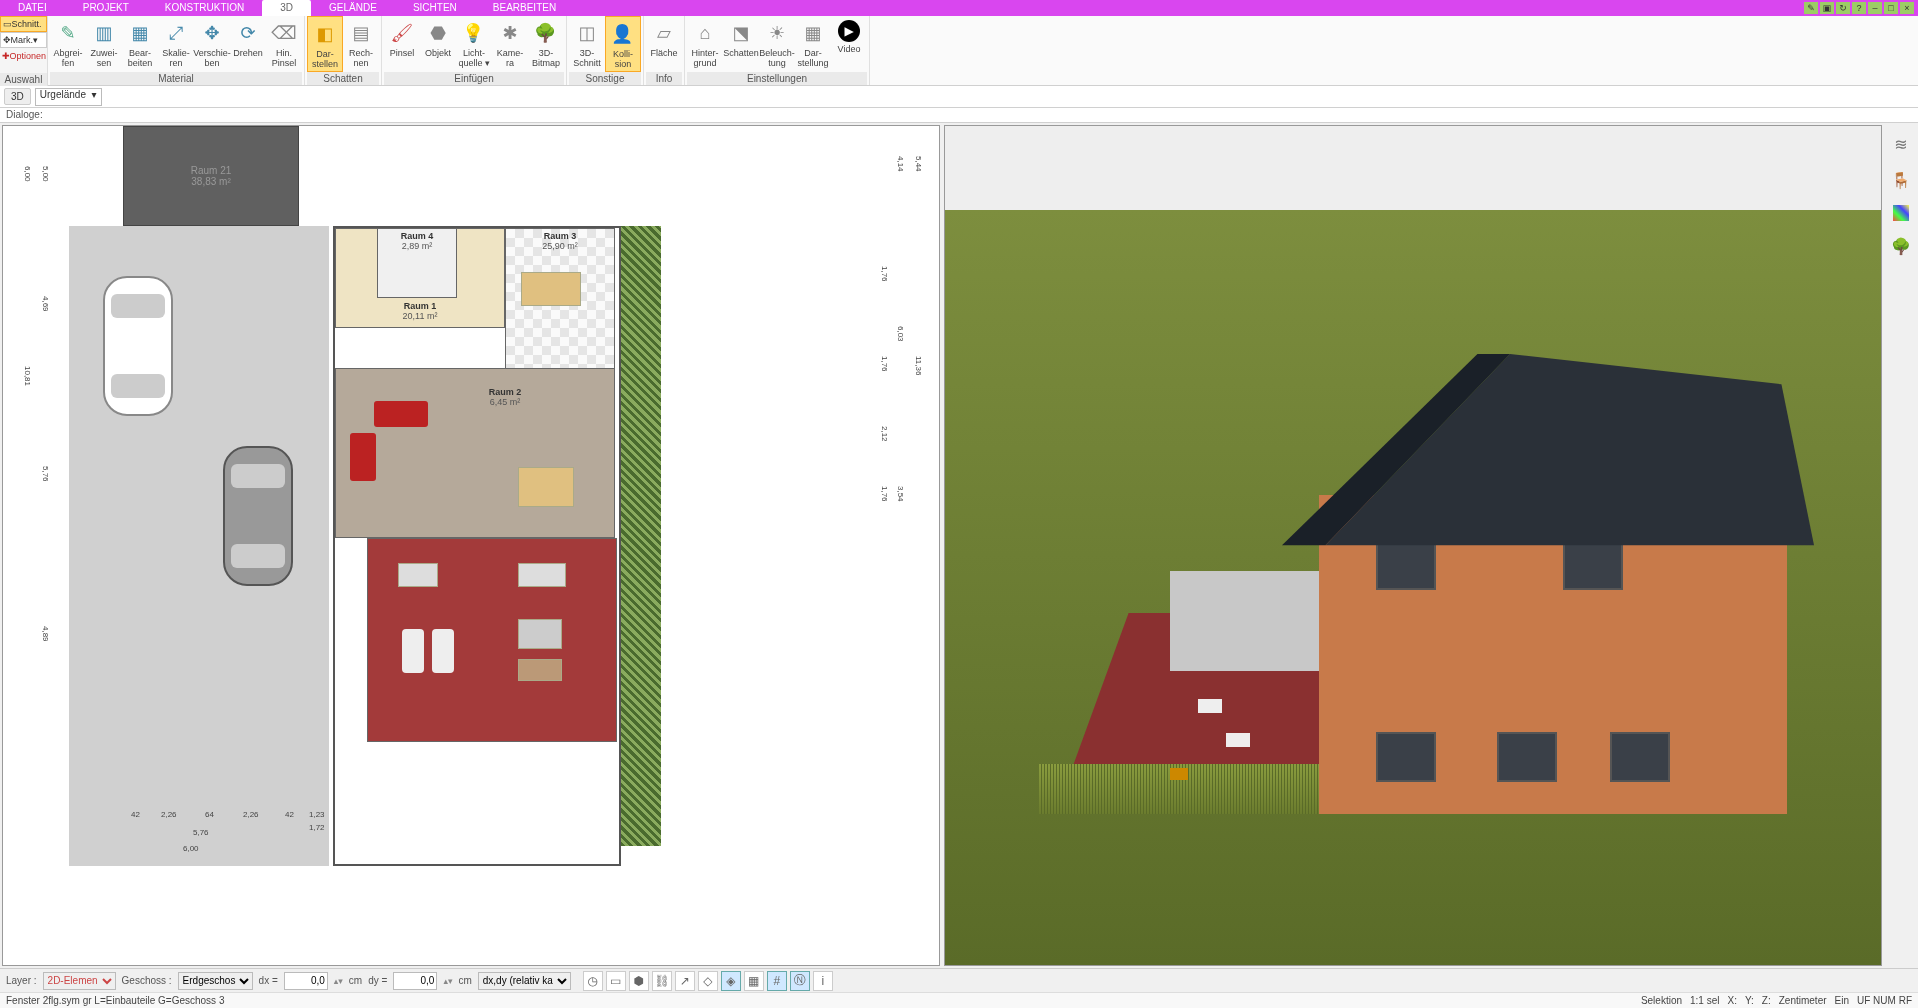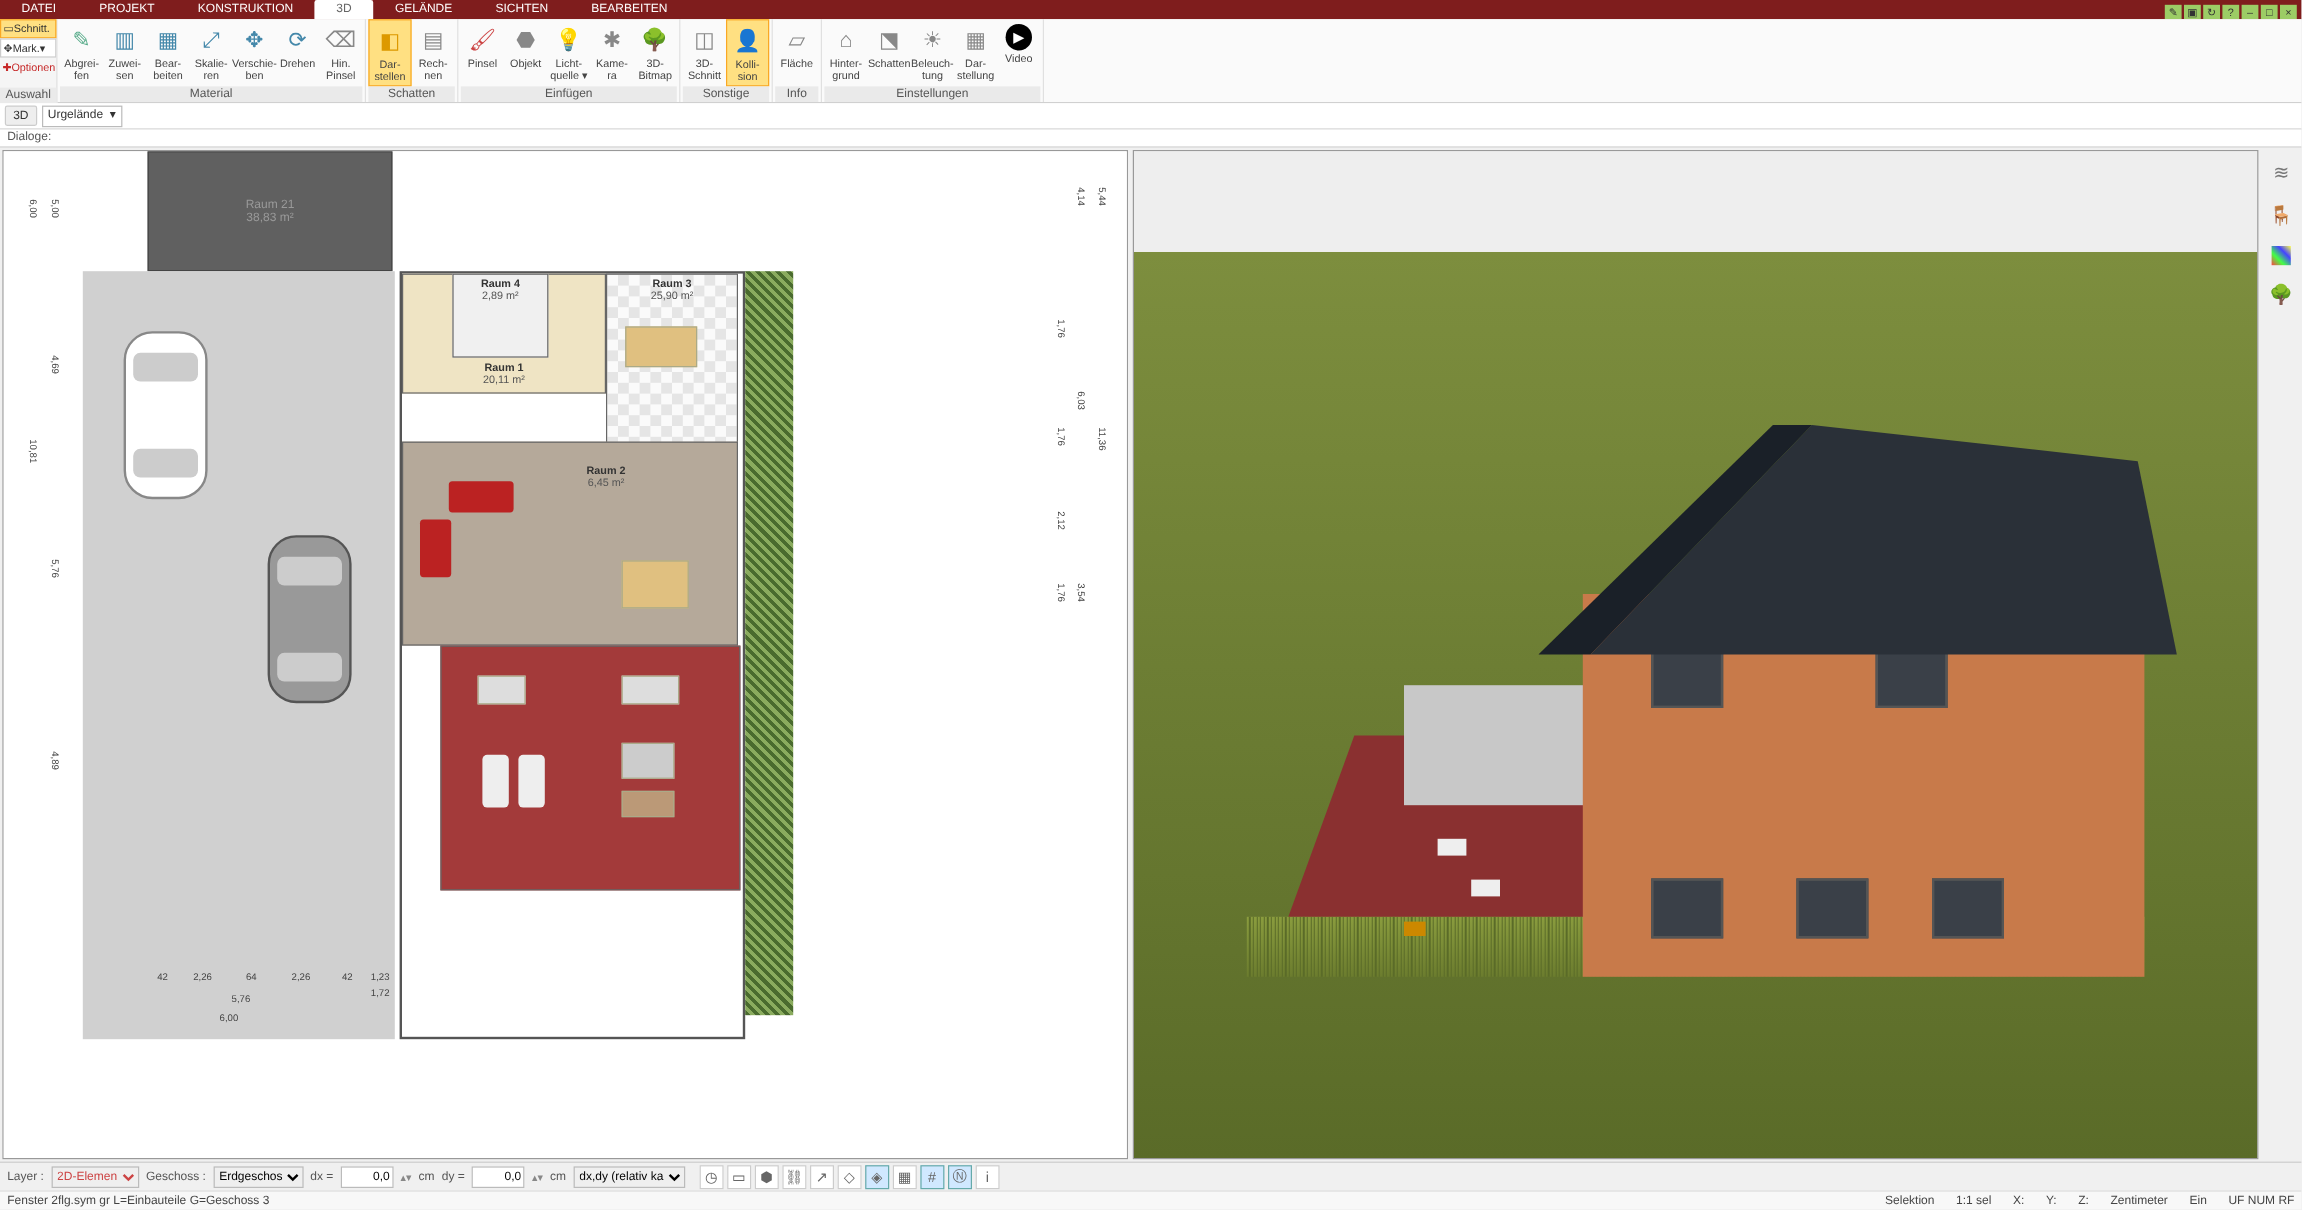--- a/index.html
+++ b/index.html
@@ -1,20 +1,20 @@
 <!DOCTYPE html>
 <html><head>
 <meta charset="utf-8">
 <style>
 *{box-sizing:border-box;margin:0;padding:0;font-family:"Segoe UI",Tahoma,sans-serif;}
 html,body{height:100%;width:100%;overflow:hidden;background:#f0f0f0;}
 body{display:flex;flex-direction:column;font-size:11px;color:#333;}
 
 
-.menu-bar{display:flex;background:#7f1d1d;height:16px;align-items:flex-end;}
+.menu-bar{display:flex;background:#d946ef;height:16px;align-items:center;}
 .menu-bar .tab{padding:1px 18px;color:#fff;font-size:10px;cursor:pointer;line-height:14px;}
 .menu-bar .tab.active{background:#fff;color:#666;border-radius:2px 2px 0 0;}
 .menu-bar .spacer{flex:1;}
 .menu-bar .win-controls{display:flex;align-items:center;padding-right:4px;}
 .menu-bar .win-controls span{width:14px;height:12px;margin-left:2px;background:#9ccc65;display:flex;align-items:center;justify-content:center;color:#333;font-size:9px;cursor:pointer;}
 
 
 .ribbon{display:flex;background:#fafafa;border-bottom:1px solid #d0d0d0;height:70px;}
 .ribbon-group{display:flex;flex-direction:column;align-items:center;border-right:1px solid #e0e0e0;padding:0 2px;}
 .ribbon-group .items{display:flex;flex:1;}
@@ -42,21 +42,21 @@
 .main{flex:1;display:flex;min-height:0;}
 .pane{flex:1;position:relative;background:#fff;margin:2px;border:1px solid #999;overflow:hidden;}
 .pane.right{background:linear-gradient(to bottom,#eeeeee 0%,#eeeeee 10%,#7a8a3a 10%,#6b7c2e 100%);}
 .right-tools{width:34px;background:transparent;display:flex;flex-direction:column;align-items:center;padding-top:10px;gap:14px;}
 .right-tools .rt{width:22px;height:22px;display:flex;align-items:center;justify-content:center;font-size:16px;color:#777;cursor:pointer;}
 
 
 .floorplan{position:absolute;inset:0;}
 .fp-bg{position:absolute;inset:0;background:#fff;}
 .driveway{position:absolute;left:66px;top:100px;width:260px;height:640px;background:#d0d0d0;}
-.garage{position:absolute;left:120px;top:0;width:204px;height:100px;background:#606060;color:#999;display:flex;flex-direction:column;align-items:center;justify-content:center;font-size:10px;border:1px solid #444;}
+.garage{position:absolute;left:120px;top:0;width:176px;height:100px;background:#606060;color:#999;display:flex;flex-direction:column;align-items:center;justify-content:center;font-size:10px;border:1px solid #444;}
 .car{position:absolute;width:70px;height:140px;background:#fff;border:2px solid #888;border-radius:24px;}
 .car::before,.car::after{content:"";position:absolute;left:6px;right:6px;height:24px;background:#ccc;border-radius:6px;}
 .car::before{top:16px;}
 .car::after{bottom:16px;}
 .car.dark{background:#999;border-color:#555;}
 .house{position:absolute;left:330px;top:100px;width:288px;height:640px;border:2px solid #555;}
 .room{position:absolute;border:1px solid #666;display:flex;flex-direction:column;align-items:center;justify-content:flex-start;font-size:9px;padding:2px;}
 .room .rn{font-weight:bold;text-align:right;}
 .room .ra{color:#555;text-align:right;}
 .r1{left:0;top:0;width:170px;height:100px;background:#efe4c4;}
@@ -83,21 +83,21 @@
 
 
 .bottom-bar{height:24px;background:#f0f0f0;border-top:1px solid #ccc;display:flex;align-items:center;padding:0 6px;gap:6px;font-size:10px;}
 .bottom-bar .lbl{color:#555;}
 .bottom-bar select,.bottom-bar input{font-size:10px;height:18px;border:1px solid #bbb;}
 .bottom-bar input{width:44px;text-align:right;padding:0 2px;}
 .bottom-bar .ico-row{display:flex;gap:3px;margin-left:6px;}
 .bottom-bar .ico{width:20px;height:20px;border:1px solid #ccc;background:#fff;display:flex;align-items:center;justify-content:center;font-size:12px;cursor:pointer;color:#666;}
 .bottom-bar .ico.on{background:#d0e8ff;border-color:#6aa;}
 
-.status-bar{height:16px;background:#f8f8f8;border-top:1px solid #ddd;display:flex;align-items:center;font-size:10px;padding:0 6px;gap:18px;color:#444;}
+.status-bar{height:16px;background:#f8f8f8;border-top:1px solid #ddd;display:flex;align-items:center;font-size:10px;padding:0 6px;gap:8px;color:#444;}
 .status-bar .sp{flex:1;}
 </style>
 </head>
 <body>
 
 <div class="menu-bar">
   <div class="tab">DATEI</div>
   <div class="tab">PROJEKT</div>
   <div class="tab">KONSTRUKTION</div>
   <div class="tab active">3D</div>

